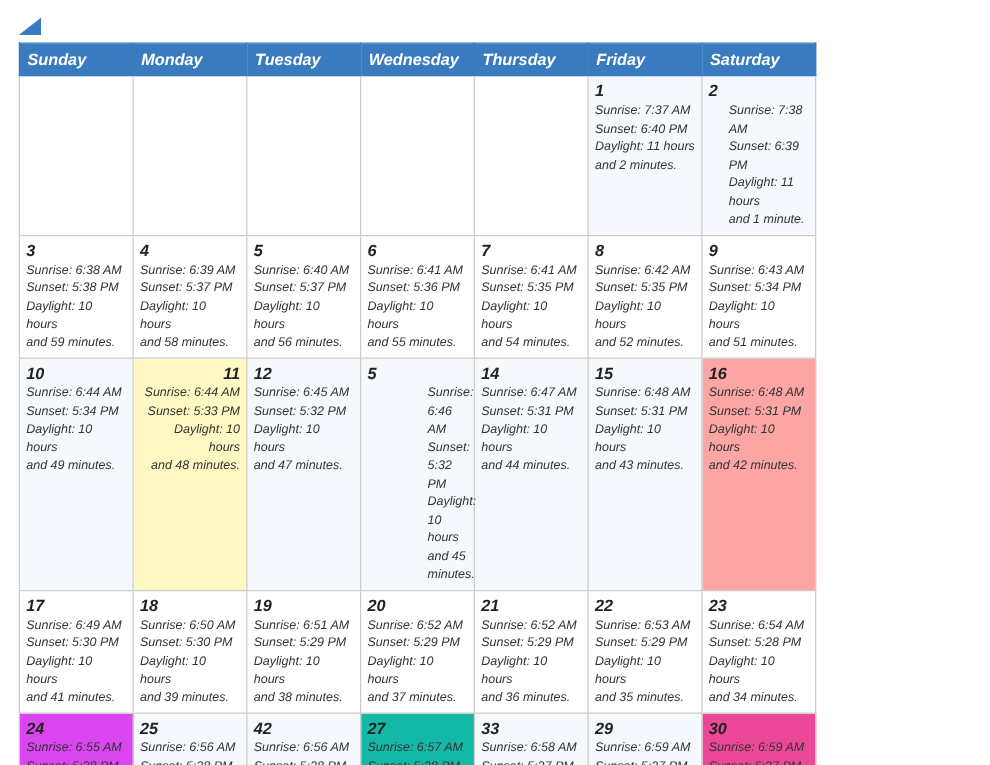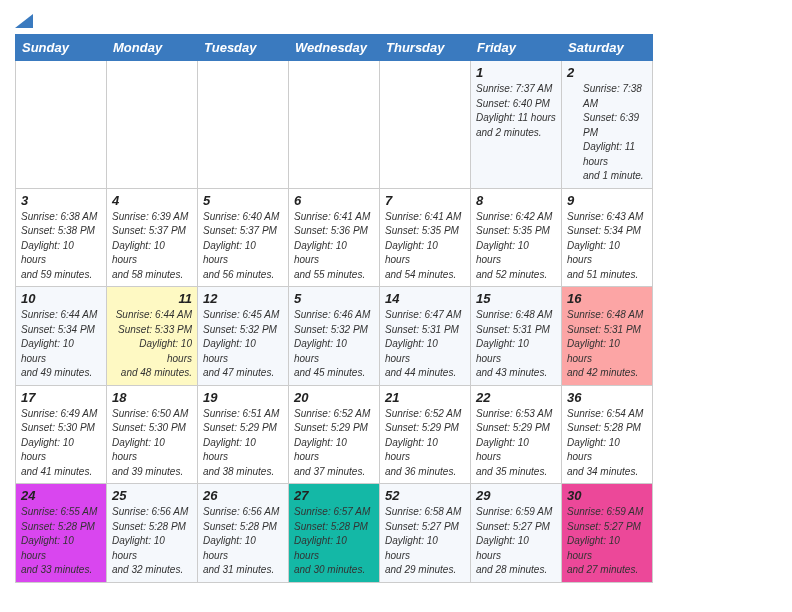--- a/index.html
+++ b/index.html
@@ -227,21 +227,21 @@
           </td>
           <td style="background: rgb(245, 248, 252); margin-top: 38px;">
             <span class="day-num">12</span>
             <div class="day-info" style="white-space: pre-line;">Sunrise: 6:45 AM
 Sunset: 5:32 PM
 Daylight: 10 hours
 and 47 minutes.</div>
           </td>
           <td style="background: rgb(245, 248, 252);">
             <span class="day-num">5</span>
-            <div class="day-info" style="white-space: pre-line;">Sunrise: 6:46 AM
+            <div class="day-info" style="white-space: pre-line; margin-left: 48px;">Sunrise: 6:46 AM
 Sunset: 5:32 PM
 Daylight: 10 hours
 and 45 minutes.</div>
           </td>
           <td style="background: rgb(245, 248, 252);">
             <span class="day-num">14</span>
             <div class="day-info" style="white-space: pre-line;">Sunrise: 6:47 AM
 Sunset: 5:31 PM
 Daylight: 10 hours
 and 44 minutes.</div>
@@ -298,21 +298,21 @@
 and 36 minutes.</div>
           </td>
           <td style="background: rgb(255, 255, 255);">
             <span class="day-num">22</span>
             <div class="day-info" style="white-space: pre-line;">Sunrise: 6:53 AM
 Sunset: 5:29 PM
 Daylight: 10 hours
 and 35 minutes.</div>
           </td>
           <td style="background: rgb(255, 255, 255);">
-            <span class="day-num">36</span>
+            <span class="day-num">23</span>
             <div class="day-info" style="white-space: pre-line;">Sunrise: 6:54 AM
 Sunset: 5:28 PM
 Daylight: 10 hours
 and 34 minutes.</div>
           </td>
         </tr>
         <tr>
           <td style="background: #d946ef;">
             <span class="day-num">24</span>
             <div class="day-info" style="white-space: pre-line;">Sunrise: 6:55 AM
@@ -321,35 +321,35 @@
 and 33 minutes.</div>
           </td>
           <td style="background: rgb(245, 248, 252);">
             <span class="day-num">25</span>
             <div class="day-info" style="white-space: pre-line;">Sunrise: 6:56 AM
 Sunset: 5:28 PM
 Daylight: 10 hours
 and 32 minutes.</div>
           </td>
           <td style="background: rgb(245, 248, 252);">
-            <span class="day-num">26</span>
+            <span class="day-num">42</span>
             <div class="day-info" style="white-space: pre-line;">Sunrise: 6:56 AM
 Sunset: 5:28 PM
 Daylight: 10 hours
 and 31 minutes.</div>
           </td>
           <td style="background: #14b8a6;">
             <span class="day-num">27</span>
             <div class="day-info" style="white-space: pre-line;">Sunrise: 6:57 AM
 Sunset: 5:28 PM
 Daylight: 10 hours
 and 30 minutes.</div>
           </td>
           <td style="background: rgb(245, 248, 252);">
-            <span class="day-num">52</span>
+            <span class="day-num">33</span>
             <div class="day-info" style="white-space: pre-line;">Sunrise: 6:58 AM
 Sunset: 5:27 PM
 Daylight: 10 hours
 and 29 minutes.</div>
           </td>
           <td style="background: rgb(245, 248, 252);">
             <span class="day-num">29</span>
             <div class="day-info" style="white-space: pre-line;">Sunrise: 6:59 AM
 Sunset: 5:27 PM
 Daylight: 10 hours

